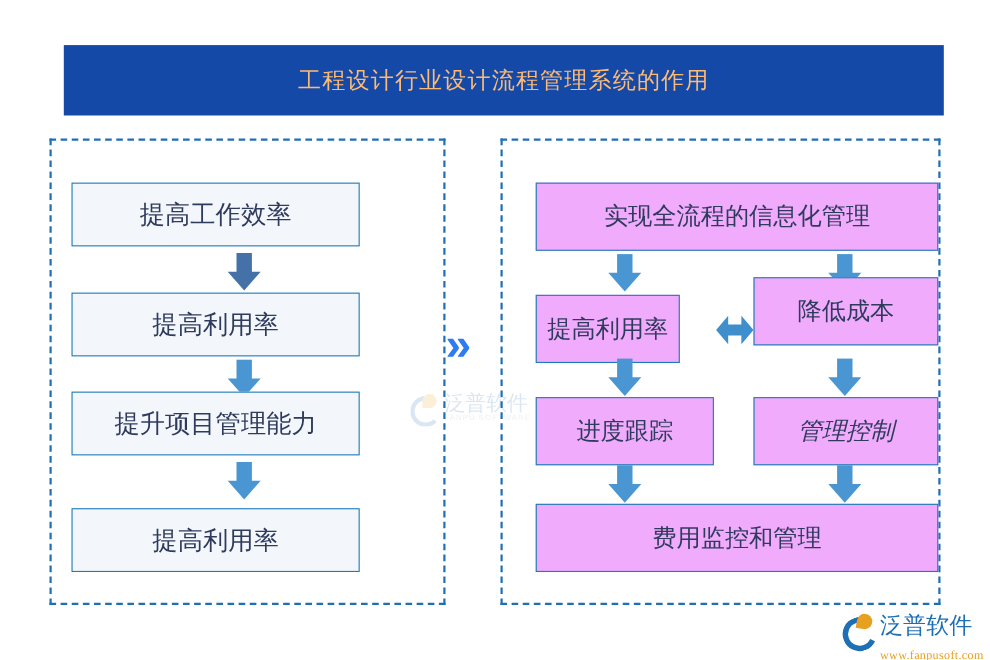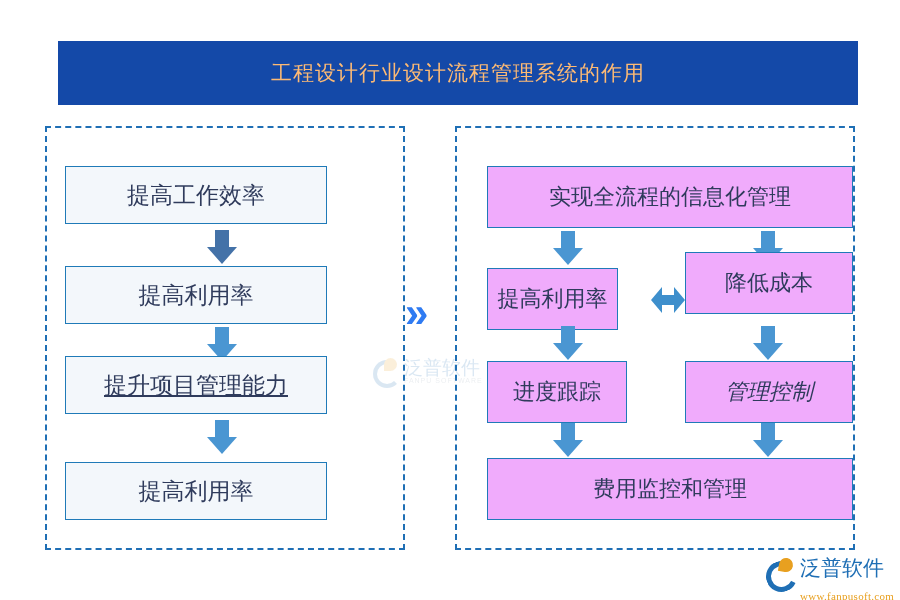--- a/index.html
+++ b/index.html
@@ -74,28 +74,28 @@
     font-size: 23px;
   }
   .box-right {
     background: #f0abfc;
     font-size: 22px;
   }
 
   
   .lb1 { top: 166px; }
   .lb2 { top: 266px; }
-  .lb3 { top: 356px; text-decoration: underline; }
+  .lb3 { top: 356px; }
   .lb4 { top: 462px; }
 
   
   .rb-top   { left: 487px; top: 166px; width: 366px; height: 62px; }
   .rb-l1    { left: 487px; top: 268px; width: 131px; height: 62px; }
   .rb-r1    { left: 685px; top: 252px; width: 168px; height: 62px; }
-  .rb-l2    { left: 487px; top: 361px; width: 140px; height: 62px; }
+  .rb-l2    { left: 487px; top: 361px; width: 162px; height: 62px; }
   .rb-r2    { left: 685px; top: 361px; width: 168px; height: 62px; font-style: italic; }
   .rb-bot   { left: 487px; top: 458px; width: 366px; height: 62px; }
 
   
   .arrow-down {
     position: absolute;
     width: 30px;
     height: 34px;
   }
   .arrow-down .shaft {

